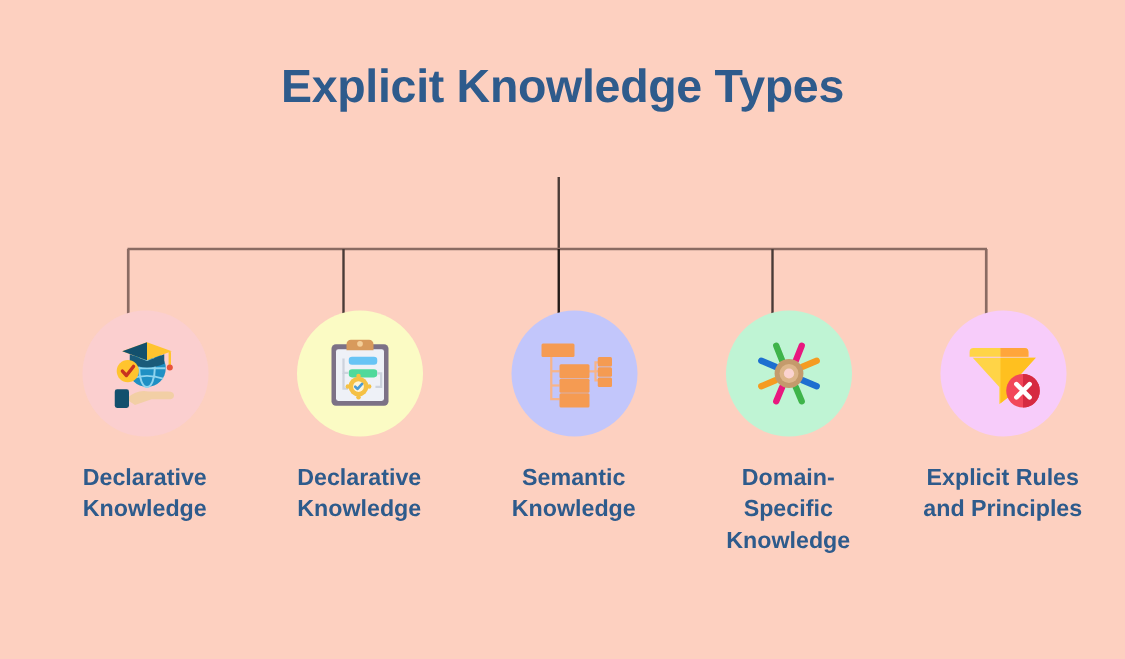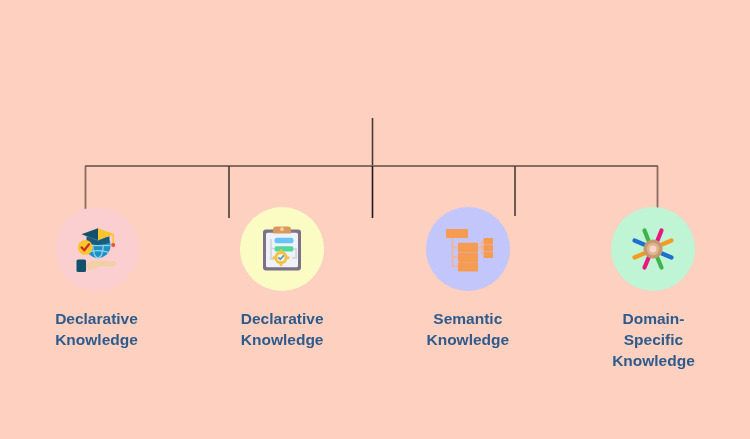--- a/index.html
+++ b/index.html
@@ -85,20 +85,21 @@
     line-height: 21px;
     width: 143px;
     white-space: pre-line;
   }
 </style>
 </head>
 <body>
 
 <div id="canvas">
 
+  <div class="title">Explicit Knowledge Types</div>
 
   <svg class="connector-layer" viewBox="0 0 750 439" width="750" height="439">
 
     <line x1="372.5" y1="118" x2="372.5" y2="166" stroke="#4a3b37" stroke-width="1.6"></line>
 
     <line x1="85" y1="166" x2="658" y2="166" stroke="#8a6b63" stroke-width="1.8"></line>
 
     <line x1="85.5" y1="166" x2="85.5" y2="226" stroke="#8a6b63" stroke-width="1.8"></line>
     <line x1="229" y1="166" x2="229" y2="218" stroke="#4a3b37" stroke-width="1.6"></line>
     <line x1="372.5" y1="166" x2="372.5" y2="218" stroke="#221a18" stroke-width="1.6"></line>
@@ -226,15 +227,32 @@
           <circle cx="29" cy="29" r="9.6" fill="#c49a6c"></circle>
           <circle cx="29" cy="29" r="6.3" fill="#ddb58a"></circle>
           <circle cx="29" cy="29" r="3.4" fill="#fbd3d0"></circle>
         </svg>
       </div>
       <div class="node-label">Domain-
 Specific
 Knowledge</div>
     </div>
 
+    <div class="node">
+      <div class="bubble" style="background:#f7ccfa">
+        <svg width="54" height="54" viewBox="0 0 54 54">
+
+          <path d="M7 10 h34 a2.6 2.6 0 0 1 2.6 2.6 v3.2 h-39.2 v-3.2 A2.6 2.6 0 0 1 7 10 z" fill="#ffd447"></path>
+          <path d="M25 10 h16 a2.6 2.6 0 0 1 2.6 2.6 v3.2 h-18.6 z" fill="#ffa53b"></path>
+          <path d="M6.5 16.5 L24.2 36 V47.5 L30.8 42.4 V36 L48.5 16.5 Z" fill="#ffd447"></path>
+          <path d="M25 16.5 L48.5 16.5 L30.8 36 V42.4 L25 46.9 Z" fill="#ffc01f"></path>
+
+          <circle cx="40" cy="38.5" r="11.2" fill="#f2475a"></circle>
+          <path d="M40 27.3 A11.2 11.2 0 0 1 40 49.7 Z" fill="#d62a41"></path>
+          <path d="M35.6 34.1 L44.4 42.9 M44.4 34.1 L35.6 42.9" stroke="#ffffff" stroke-width="3.1" stroke-linecap="round"></path>
+        </svg>
+      </div>
+      <div class="node-label">Explicit Rules
+and Principles</div>
+    </div>
 
   </div>
 </div>
 
 </body></html>

